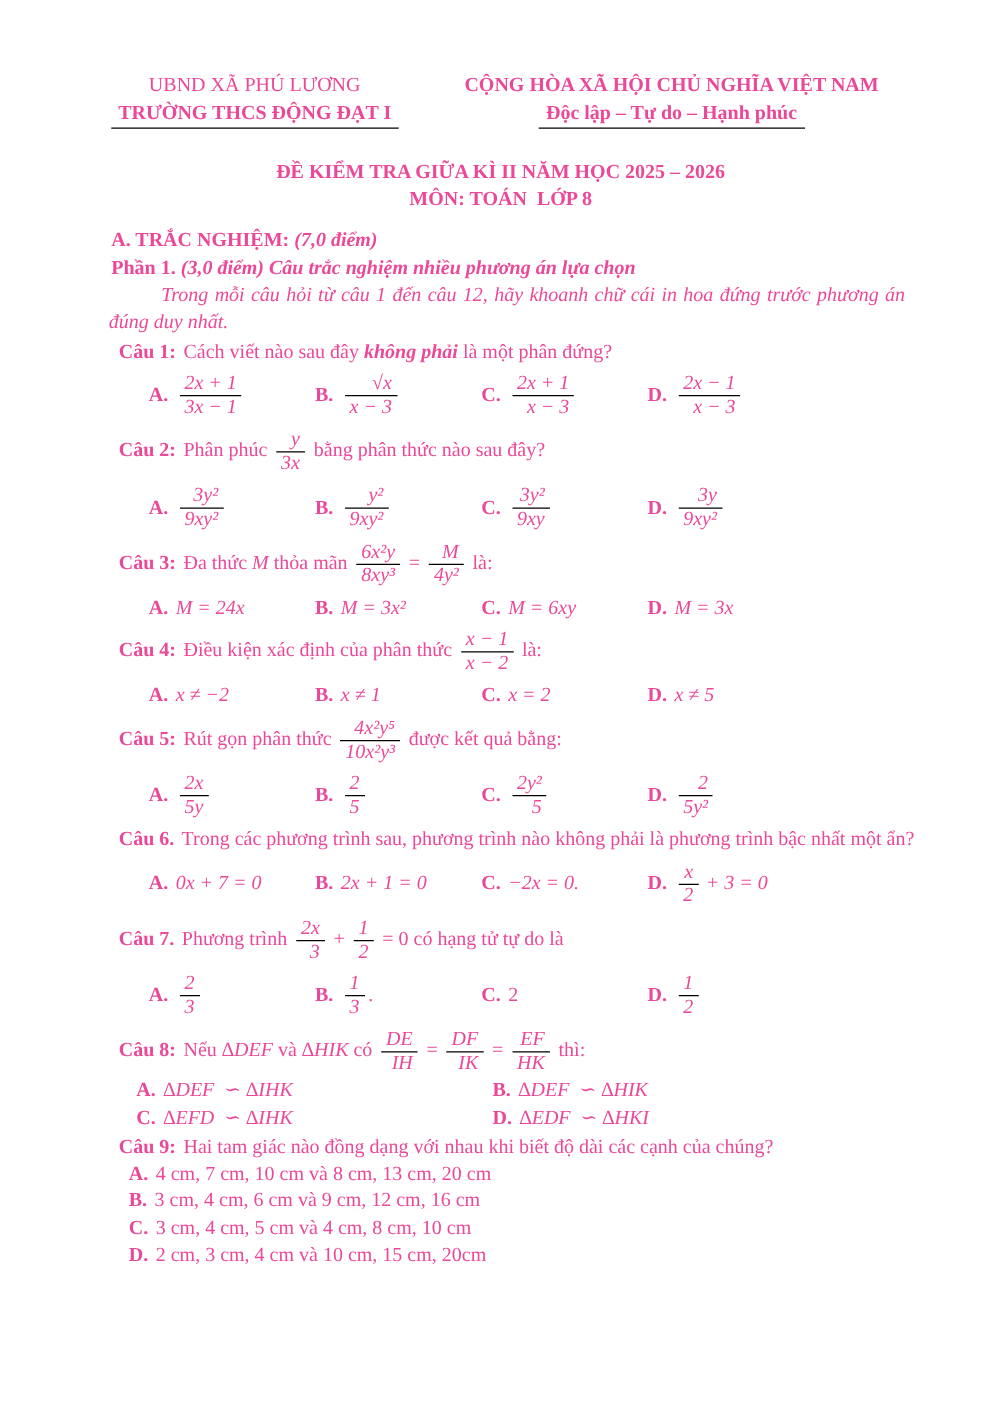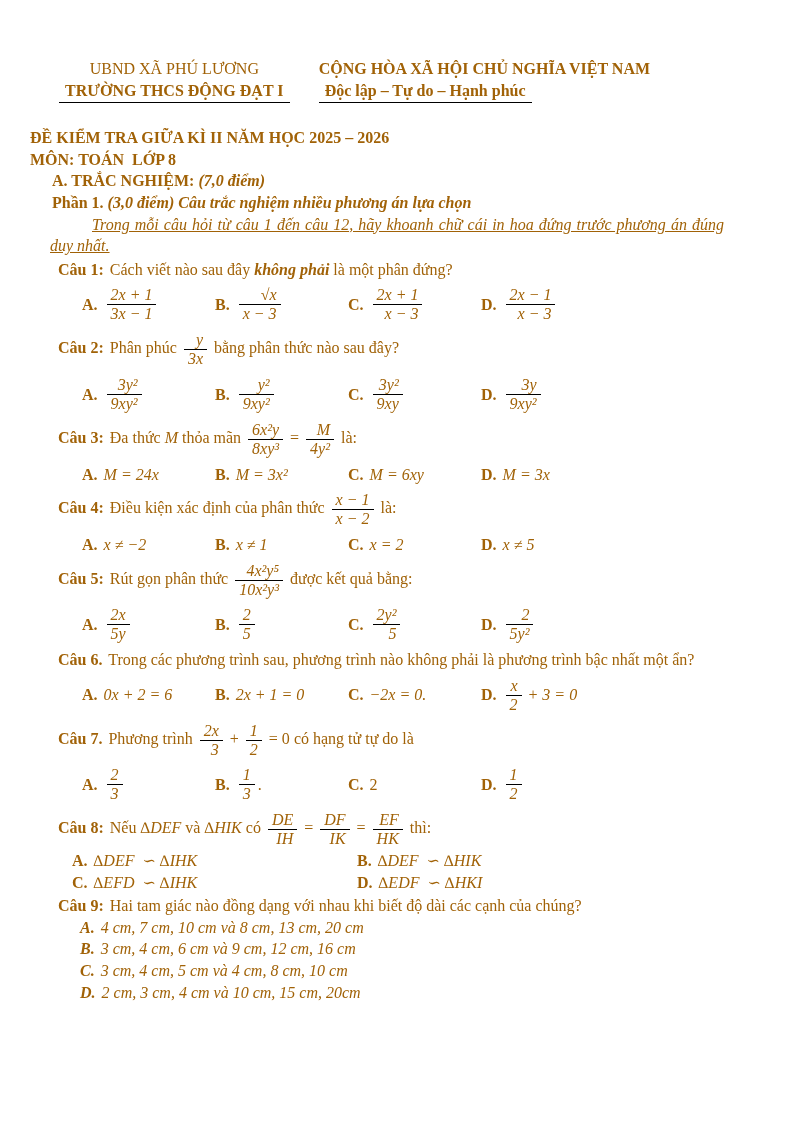--- a/index.html
+++ b/index.html
@@ -1,53 +1,53 @@
 <!DOCTYPE html>
 <html><head>
 <meta charset="utf-8">
 <style>
   html,body{margin:0;padding:0;background:#ffffff;}
   .page{
     position:relative;
     width:794px;height:1122px;box-sizing:border-box;
-    padding:58px 60px 0 30px;
-    background:#ffffff;color:#a16207;
+    padding:58px 60px 0 67px;
+    background:#ffffff;color:#ec4899;
     font-family:"Liberation Serif","DejaVu Serif",serif;
     font-size:16px;line-height:1.35;
     overflow:hidden;
   }
   .b{font-weight:bold;}
   .i{font-style:italic;}
   .bi{font-weight:bold;font-style:italic;text-align:center;}
   .m{font-style:italic;}
   .hdr{display:flex;}
   .hdr-left{width:41%;text-align:center;}
-  .hdr-right{width:59%;text-align:left;}
+  .hdr-right{width:59%;text-align:center;}
   .hdr-left .l2{font-weight:bold;}
   .hdr-right .l1{font-weight:bold;}
   .hdr-right .l2{font-weight:bold;}
   .u2{display:inline-block;border-bottom:1.6px solid #000;padding:0 6px 1px 6px;}
-  .titleblock{margin-top:24px;margin-bottom:0;}
+  .titleblock{text-align:center;margin-top:24px;margin-bottom:12px;}
   .secline{margin-left:22px;}
-  .instruction{margin:0 10px 0 20px;text-indent:42px;text-align:justify;padding:0;text-decoration:underline;}
+  .instruction{margin:0 10px 0 20px;text-indent:42px;text-align:justify;padding:0;}
   .q{margin-top:2px;}
   .stem{margin-left:28px;}
   .stem-tight{}
   .qlab{margin-right:2px;}
   .frac{display:inline-block;vertical-align:middle;text-align:right;line-height:1.12;margin:2px 3px;}
   .frac .fn{display:block;padding:0 4px 0 4px;border-bottom:1.4px solid #000;}
   .frac .fd{display:block;padding:0 4px;}
   .opts{display:flex;align-items:center;margin:4px 0 4px 52px;}
   .opts .opt{flex:0 0 133px;display:flex;align-items:center;}
   .opts .opt:last-child{flex:0 0 auto;}
   .lt{font-weight:bold;margin-right:6px;}
   .opts8row{display:flex;margin-left:42px;}
   .opts8row .opt8{display:flex;align-items:center;}
   .opts8row .opt8:first-child{width:285px;}
-  .optline{margin-left:50px;font-style:italic;}
+  .optline{margin-left:36px;}
   .tail{margin-left:3px;}
 </style>
 </head>
 <body>
 
 <div class="page">
 
   <div class="hdr">
     <div class="hdr-left">
       <div class="l1">UBND XÃ PHÚ LƯƠNG</div>
@@ -250,21 +250,21 @@
   </div>
 
   <div class="q">
     <div class="stem stem-tight">
       <span class="b qlab">Câu 6.</span>
       <span>Trong các phương trình sau, phương trình nào không phải là phương trình bậc nhất một ẩn?</span>
     </div>
     <div class="opts">
       <span class="opt">
           <span class="lt">A.</span>
-          <span class="m">0x + 2 = 6</span>
+          <span class="m">0x + 7 = 0</span>
         </span>
       <span class="opt">
           <span class="lt">B.</span>
           <span class="m">2x + 1 = 0</span>
         </span>
       <span class="opt">
           <span class="lt">C.</span>
           <span class="m">−2x = 0.</span>
         </span>
       <span class="opt">

